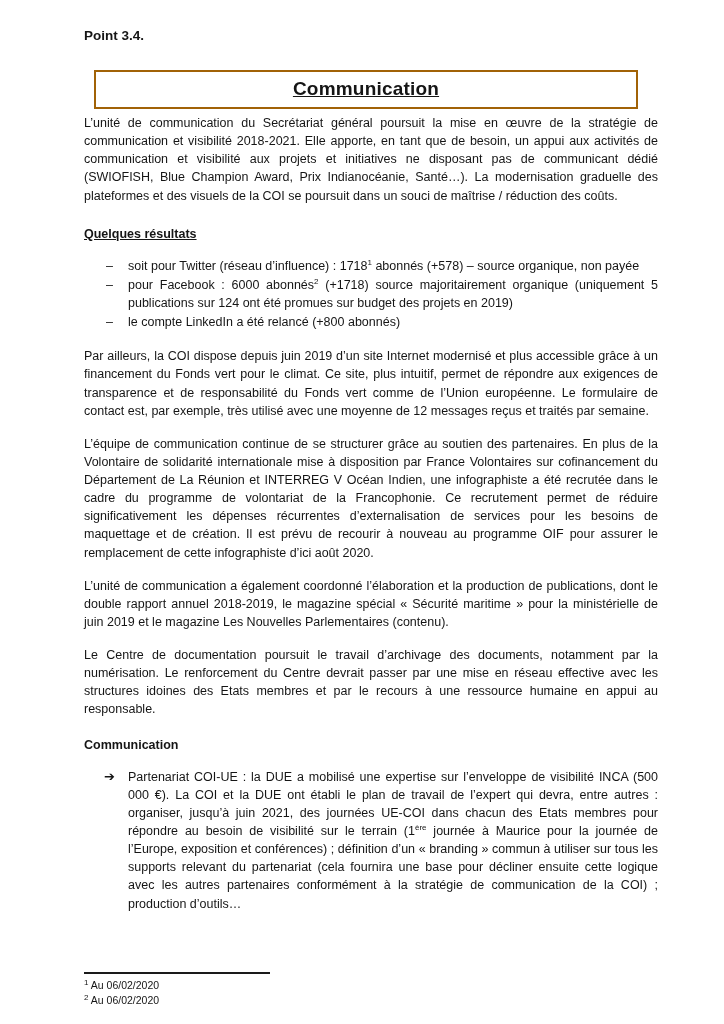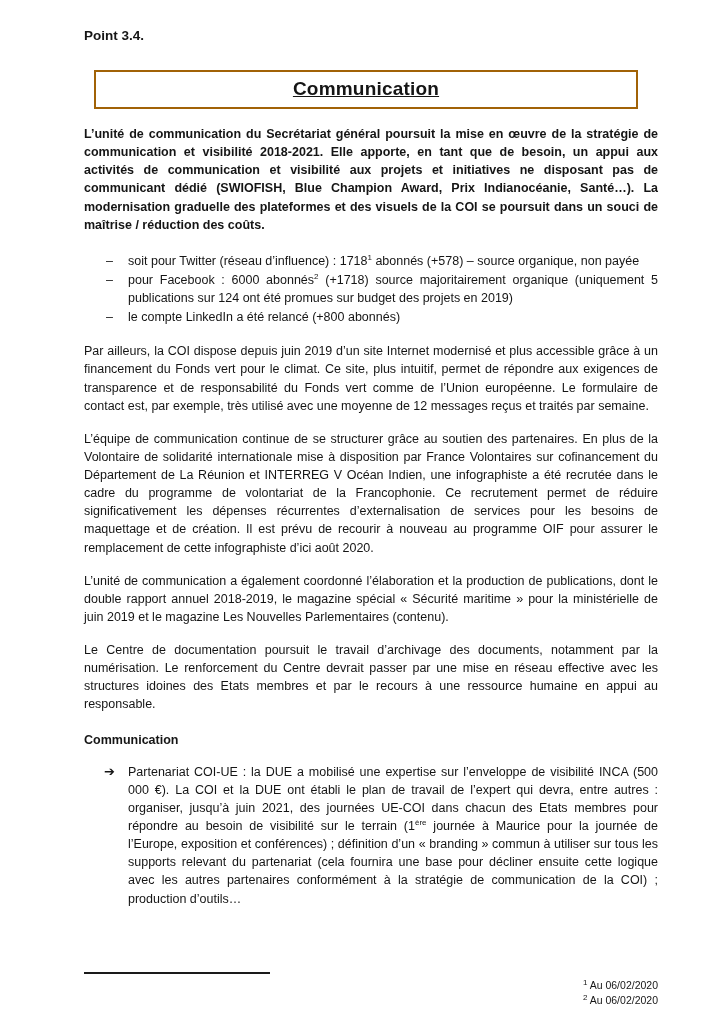--- a/index.html
+++ b/index.html
@@ -16,52 +16,53 @@
   .doc-header .right{font-size:13.5px;font-weight:bold;}
   .title-box{
     border:2px solid #a16207;margin:24px 20px 2px 10px;
     text-align:center;padding:3px 0 5px 0;
   }
   .title-box h1{
     margin:0;font-size:19px;font-weight:bold;
     text-decoration:underline;letter-spacing:0.2px;
   }
   p{margin:0 0 15px 0;text-align:justify;}
-  .intro{font-weight:bold;margin-top:14px;margin-bottom:18px;}
+  .intro{font-weight:normal;margin-top:3px;margin-bottom:18px;}
   .sec-heading{font-weight:bold;text-decoration:underline;margin:2px 0 14px 0;text-align:left;}
   .sec-heading.no-underline{text-decoration:none;}
   ul.dash-list{list-style:none;margin:0 0 15px 0;padding:0;}
   ul.dash-list li{display:flex;margin:0 0 1px 0;}
   ul.dash-list .marker{flex:0 0 22px;margin-left:22px;text-align:left;}
   ul.dash-list .li-text{flex:1;text-align:justify;}
   .arrow-item{display:flex;margin:0 0 12px 0;}
   .arrow-item .arrow{flex:0 0 24px;margin-left:20px;font-weight:bold;font-size:13px;}
   .arrow-item .li-text{flex:1;text-align:justify;}
   .lead{font-weight:normal;}
   sup{font-size:8px;line-height:0;}
   .spacer{flex:1;min-height:2px;}
   .footnote-rule{width:186px;border-top:2px solid #1a1a1a;margin:0 0 4px 0;}
   .footnotes{font-size:10.5px;line-height:1.45;}
-  .footnotes div{margin:0;text-align:right;}
+  .footnotes div{margin:0;}
 </style>
 </head>
 <body>
 
 <div class="page">
 
   <div class="doc-header">
     <span class="right">Point 3.4.</span>
   </div>
 
   <div class="title-box">
     <h1>Communication</h1>
   </div>
 
   <p class="intro">L’unité de communication du Secrétariat général poursuit la mise en œuvre de la stratégie de communication et visibilité 2018-2021. Elle apporte, en tant que de besoin, un appui aux activités de communication et visibilité aux projets et initiatives ne disposant pas de communicant dédié (SWIOFISH, Blue Champion Award, Prix Indianocéanie, Santé…). La modernisation graduelle des plateformes et des visuels de la COI se poursuit dans un souci de maîtrise / réduction des coûts.</p>
 
+  <div class="sec-heading">Quelques résultats</div>
 
 
   <ul class="dash-list">
     <li>
       <span class="marker">–</span>
       <span class="li-text"><span>soit pour Twitter (réseau d’influence) : 1718</span><sup>1</sup><span> abonnés (+578) – source organique, non payée</span></span>
     </li>
     <li>
       <span class="marker">–</span>
       <span class="li-text"><span>pour Facebook : 6000 abonnés</span><sup>2</sup><span> (+1718) source majoritairement organique (uniquement 5 publications sur 124 ont été promues sur budget des projets en 2019)</span></span>

